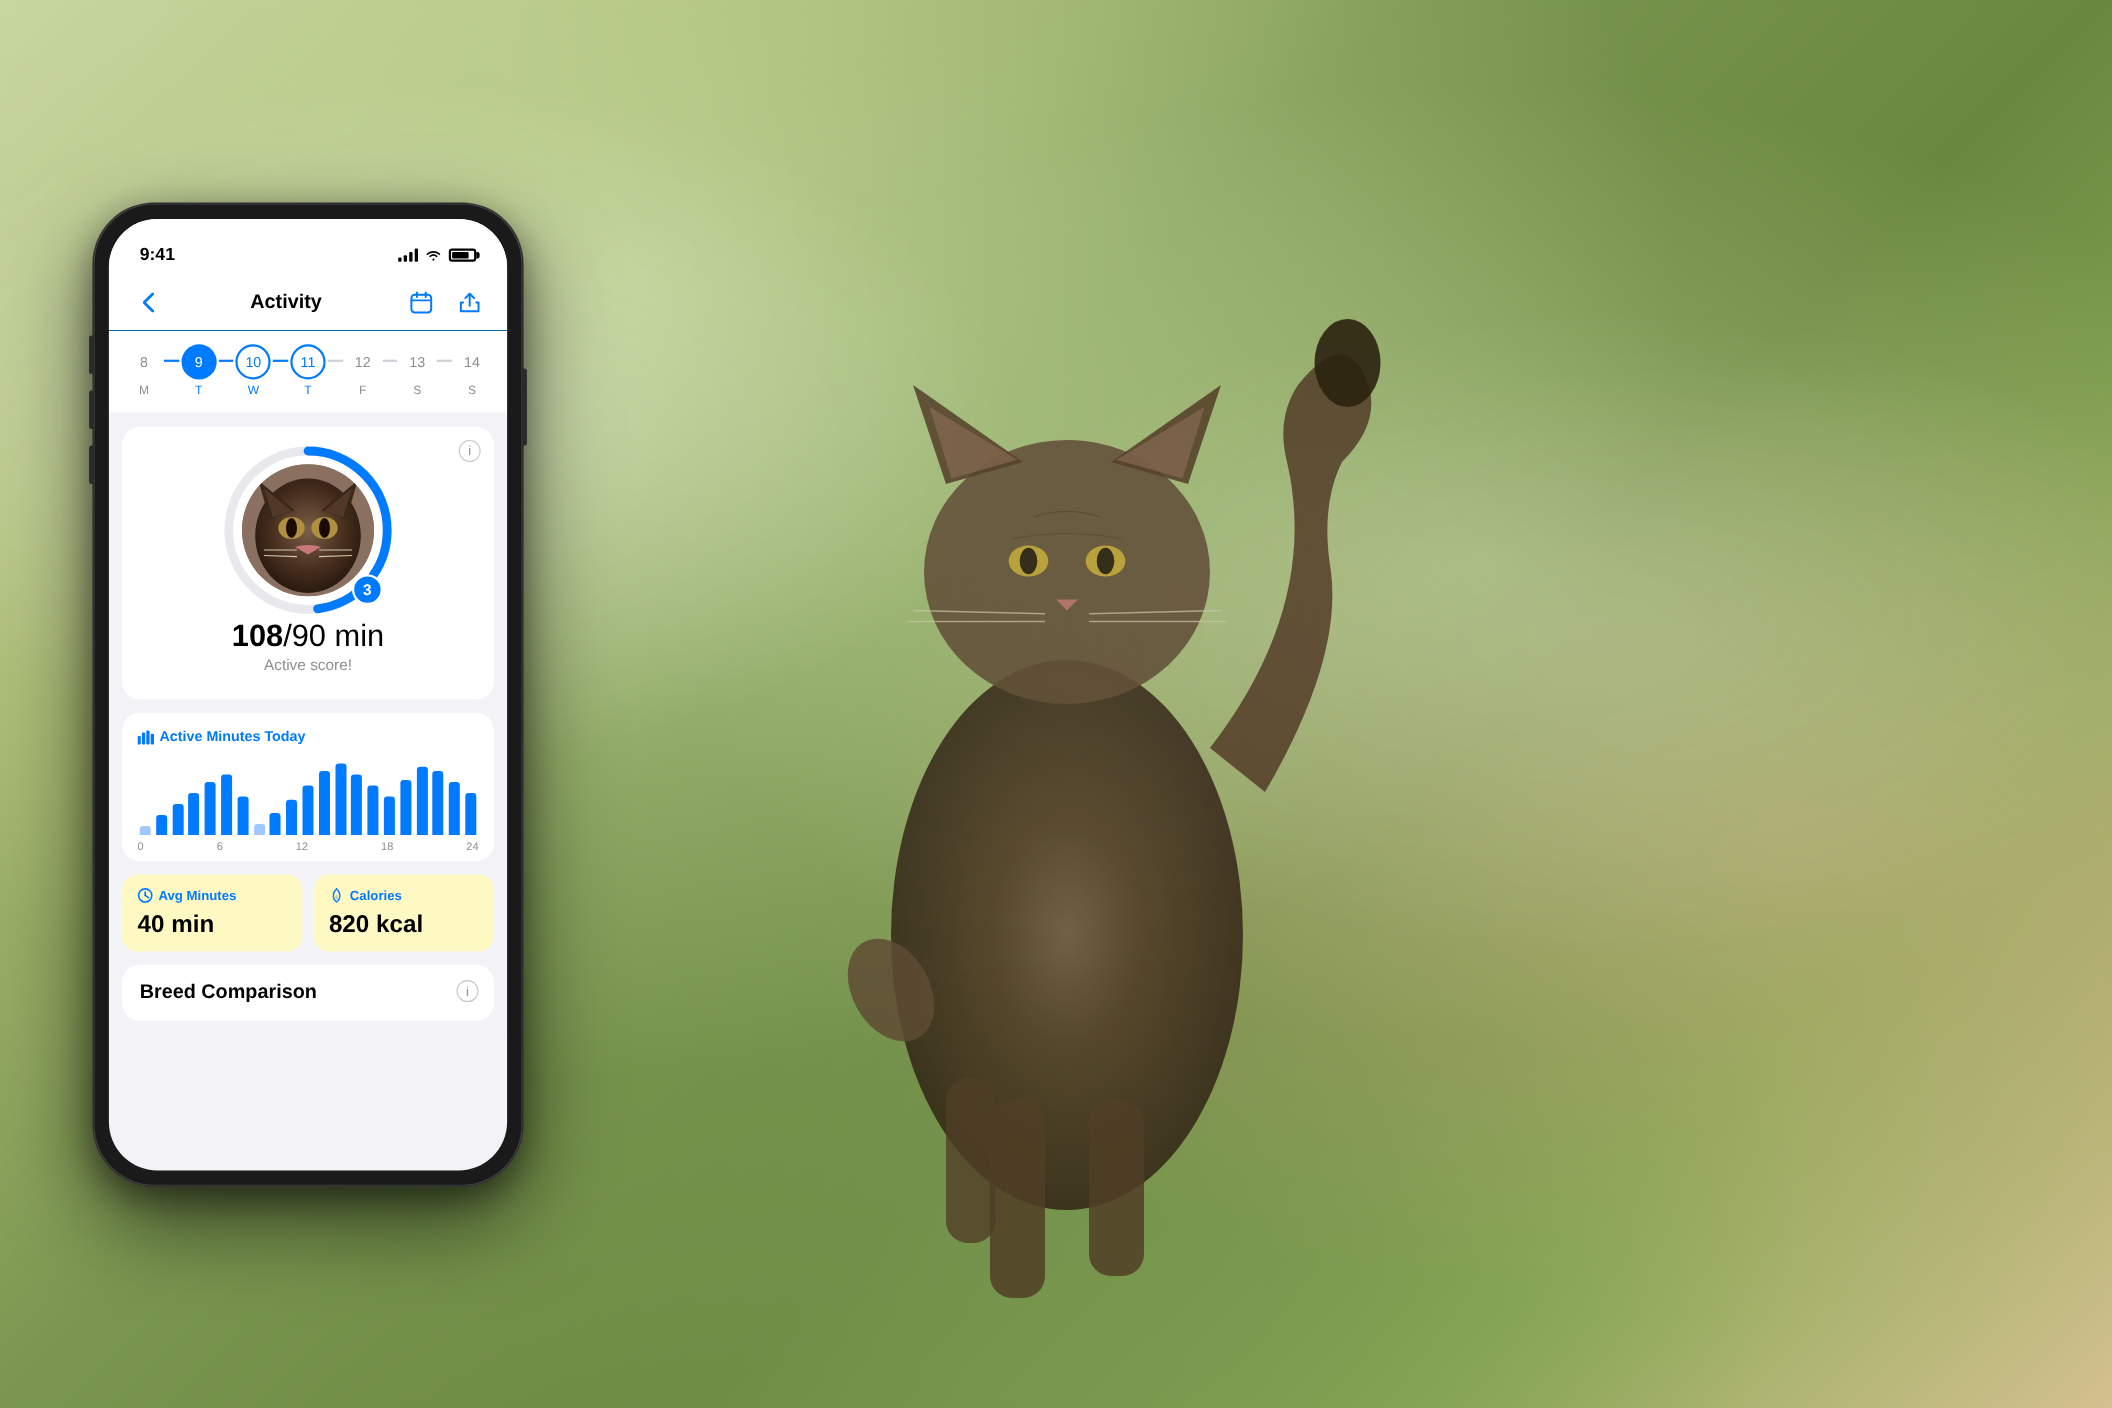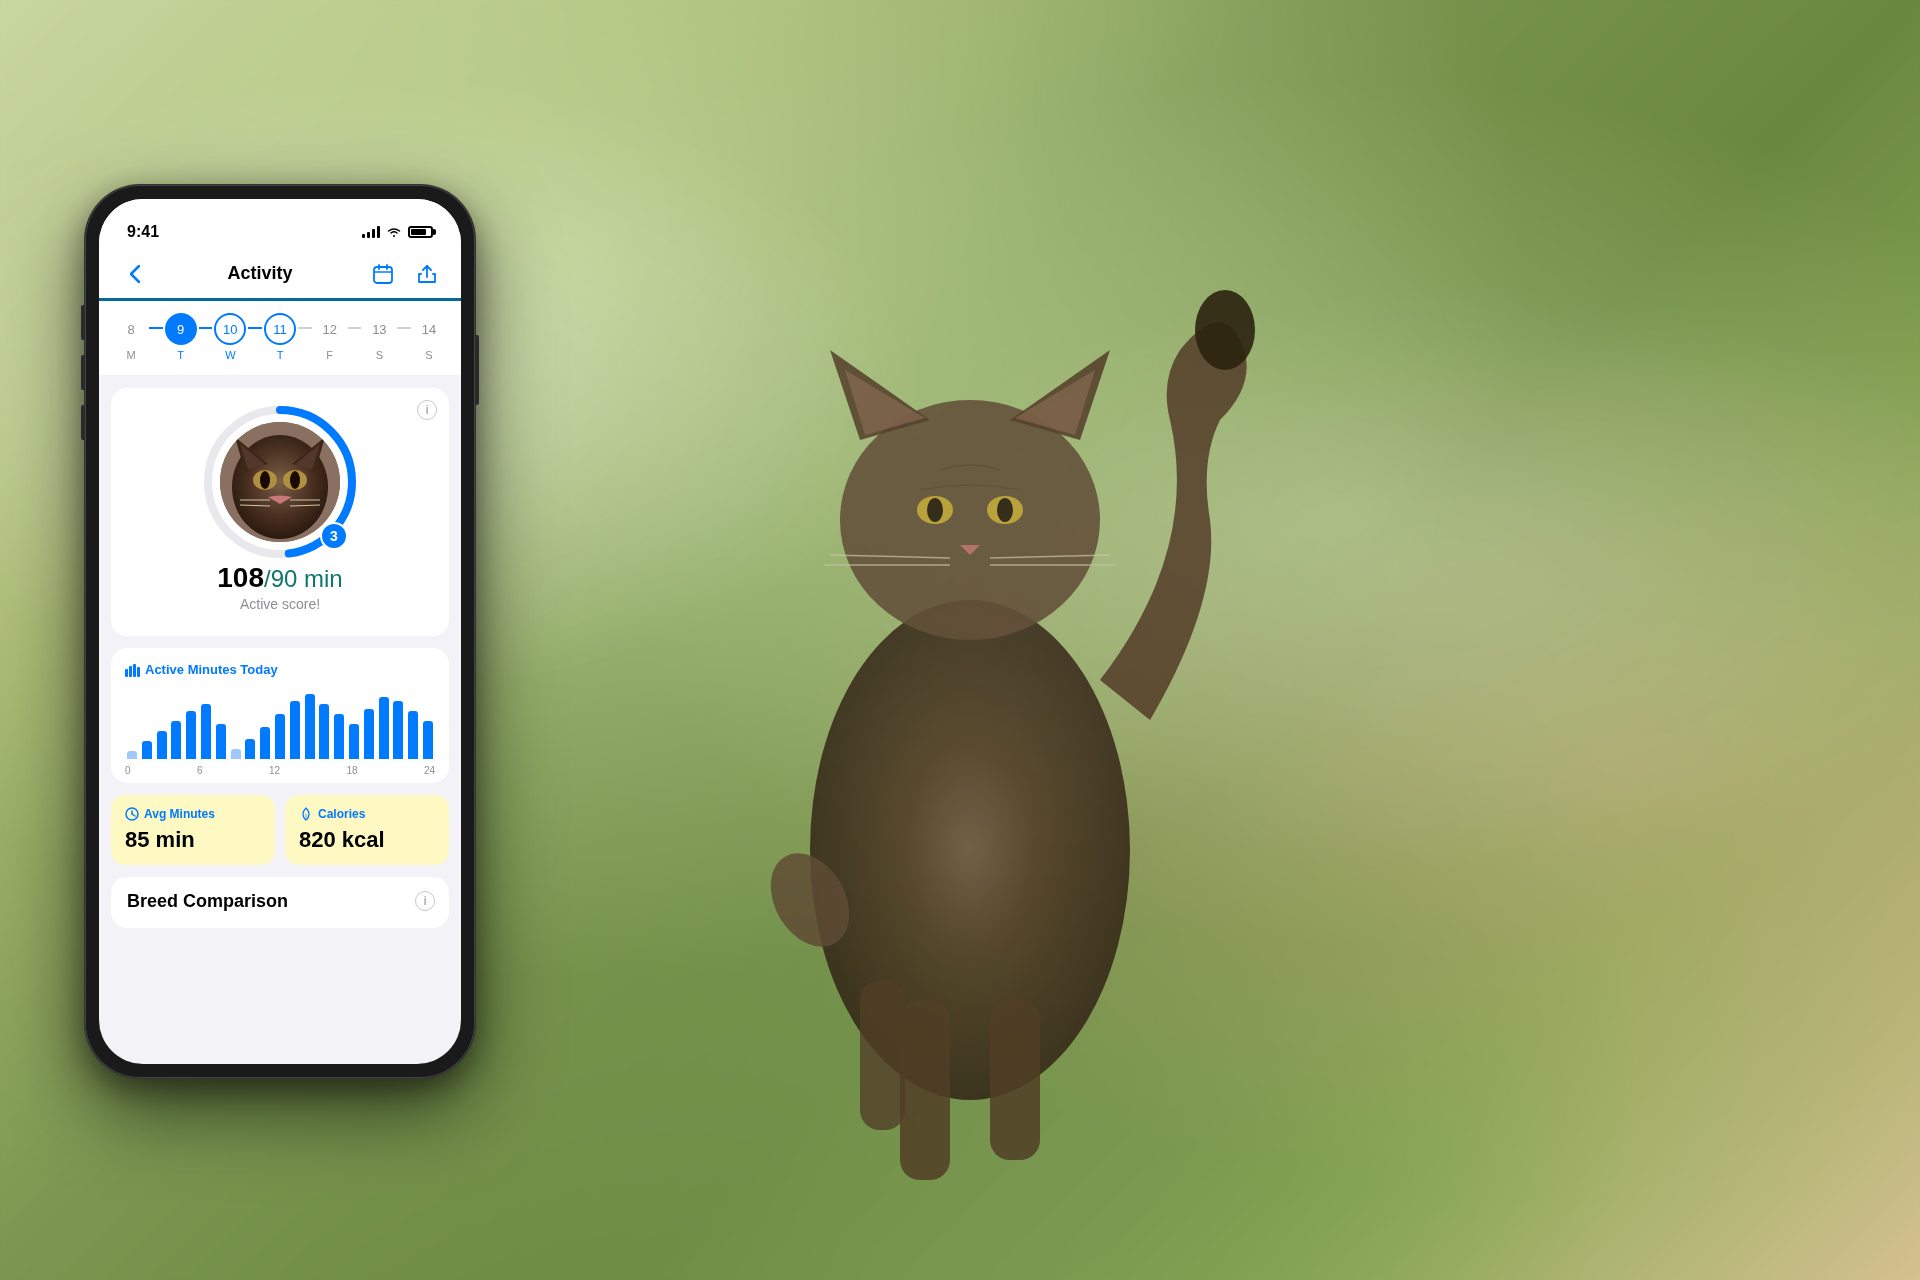--- a/index.html
+++ b/index.html
@@ -154,21 +154,21 @@
     }
 
     
     .nav-bar {
       background: #ffffff;
       height: 52px;
       display: flex;
       align-items: center;
       justify-content: space-between;
       padding: 0 20px;
-      border-bottom: 3px solid #0369a1;
+      border-bottom: 1px solid #0369a1;
     }
 
     .nav-back {
       width: 32px;
       height: 32px;
       display: flex;
       align-items: center;
       justify-content: center;
       cursor: pointer;
     }
@@ -306,22 +306,22 @@
       z-index: 10;
     }
 
     .score-value {
       font-size: 28px;
       font-weight: 700;
       color: #000;
     }
 
     .score-value span.goal {
-      font-size: 24px;
-      color: #0f766e;
+      font-size: 28px;
+      color: #000000;
       font-weight: 400;
     }
 
     .score-label {
       font-size: 14px;
       color: #8e8e93;
       margin-top: 2px;
     }
 
     
@@ -674,21 +674,21 @@
         <div class="stats-row">
           <div class="stat-card">
             <div class="stat-card-title">
               <svg width="14" height="14" viewBox="0 0 14 14">
                 <circle cx="7" cy="7" r="6" stroke="#007aff" stroke-width="1.5" fill="none"></circle>
                 <line x1="7" y1="4" x2="7" y2="7" stroke="#007aff" stroke-width="1.5" stroke-linecap="round"></line>
                 <line x1="7" y1="7" x2="10" y2="9" stroke="#007aff" stroke-width="1.5" stroke-linecap="round"></line>
               </svg>
               <span>Avg Minutes</span>
             </div>
-            <div class="stat-card-value">85 min</div>
+            <div class="stat-card-value">40 min</div>
           </div>
           <div class="stat-card">
             <div class="stat-card-title">
               <svg width="14" height="14" viewBox="0 0 14 14">
                 <path d="M7 1 Q10 4 10 7 Q10 11 7 13 Q4 11 4 7 Q4 4 7 1Z" stroke="#007aff" stroke-width="1.2" fill="none"></path>
                 <path d="M7 6 Q8.5 7.5 8.5 9 Q8.5 11 7 12 Q5.5 11 5.5 9 Q5.5 7.5 7 6Z" fill="#007aff" opacity="0.3"></path>
               </svg>
               <span>Calories</span>
             </div>
             <div class="stat-card-value">820 kcal</div>

